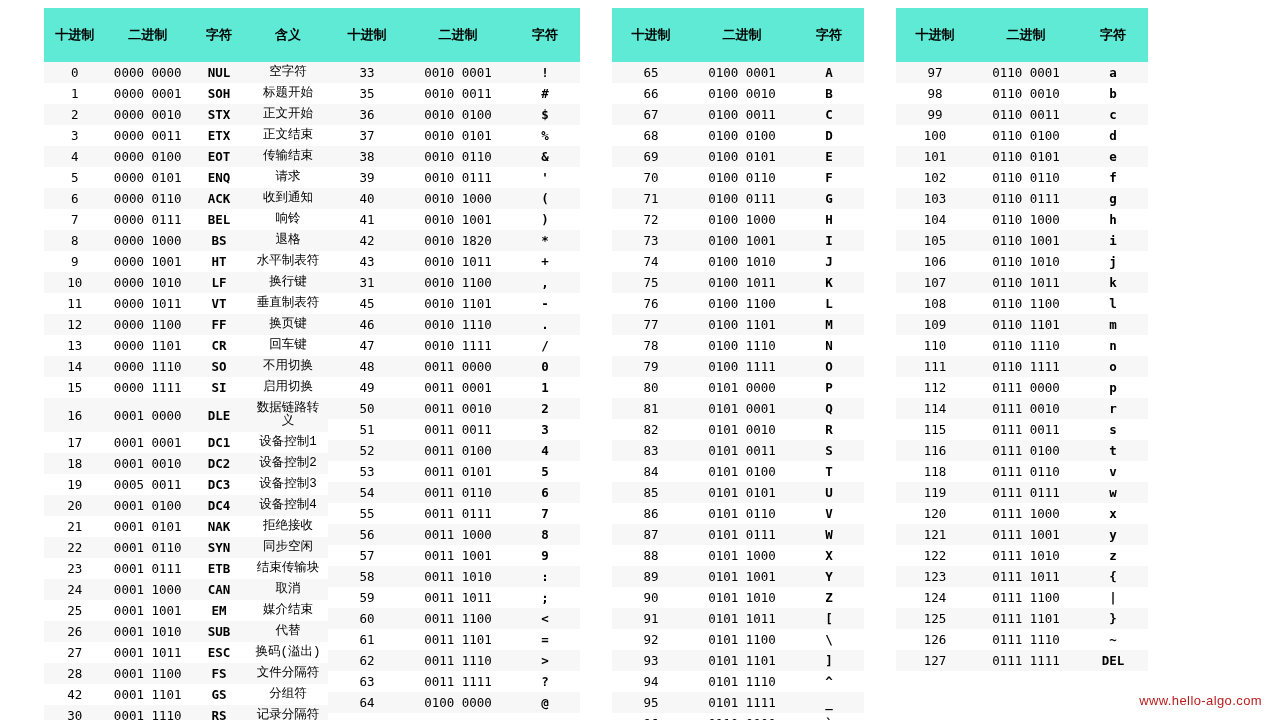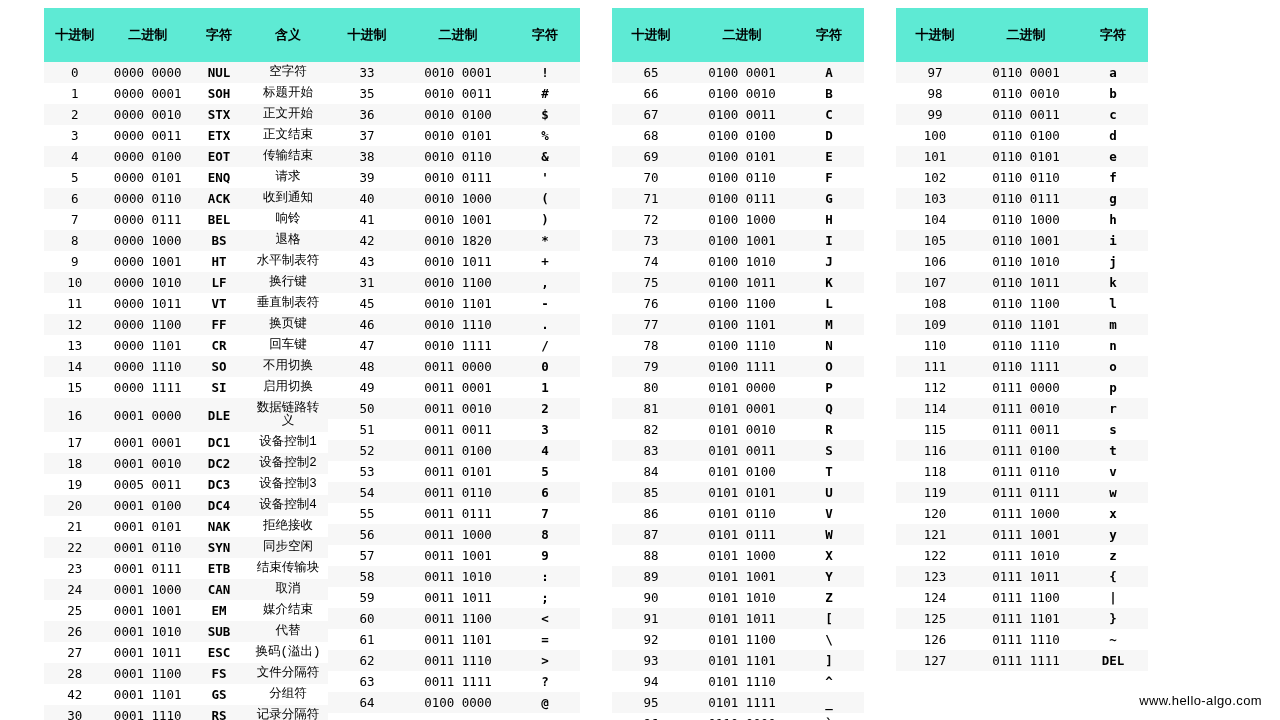--- a/index.html
+++ b/index.html
@@ -80,21 +80,21 @@
     font-weight: bold;
   }
   td.mean {
     font-family: Liberation Mono, monospace;
     font-size: 12.5px;
   }
   .watermark {
     position: absolute;
     right: 18px;
     bottom: 12px;
-    color: #000000;
+    color: #b91c1c;
     font-size: 13px;
     font-family: "Liberation Sans", sans-serif;
     letter-spacing: 0.4px;
     margin-top: 36px;
   }
 </style>
 </head>
 <body>
 
 <div id="page">

